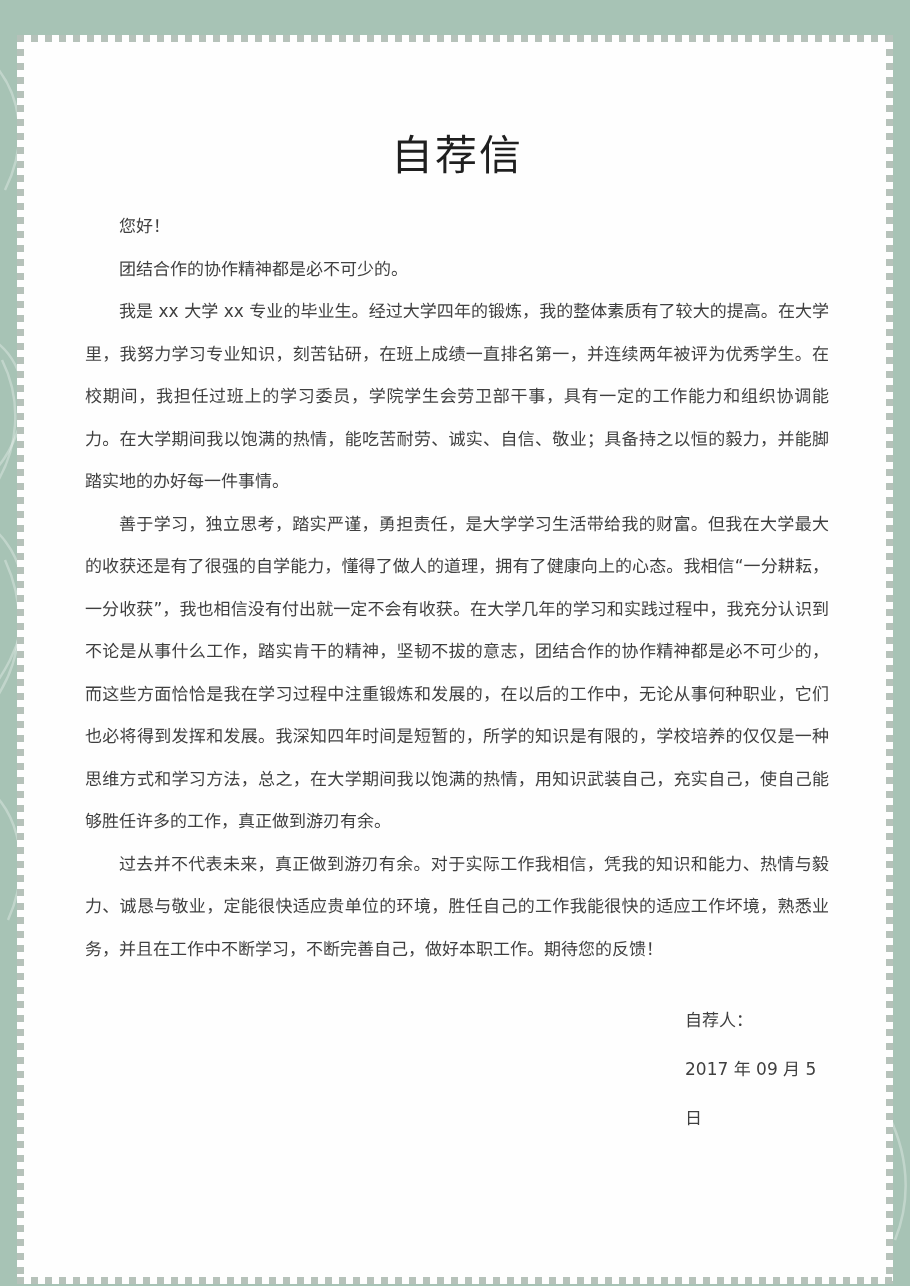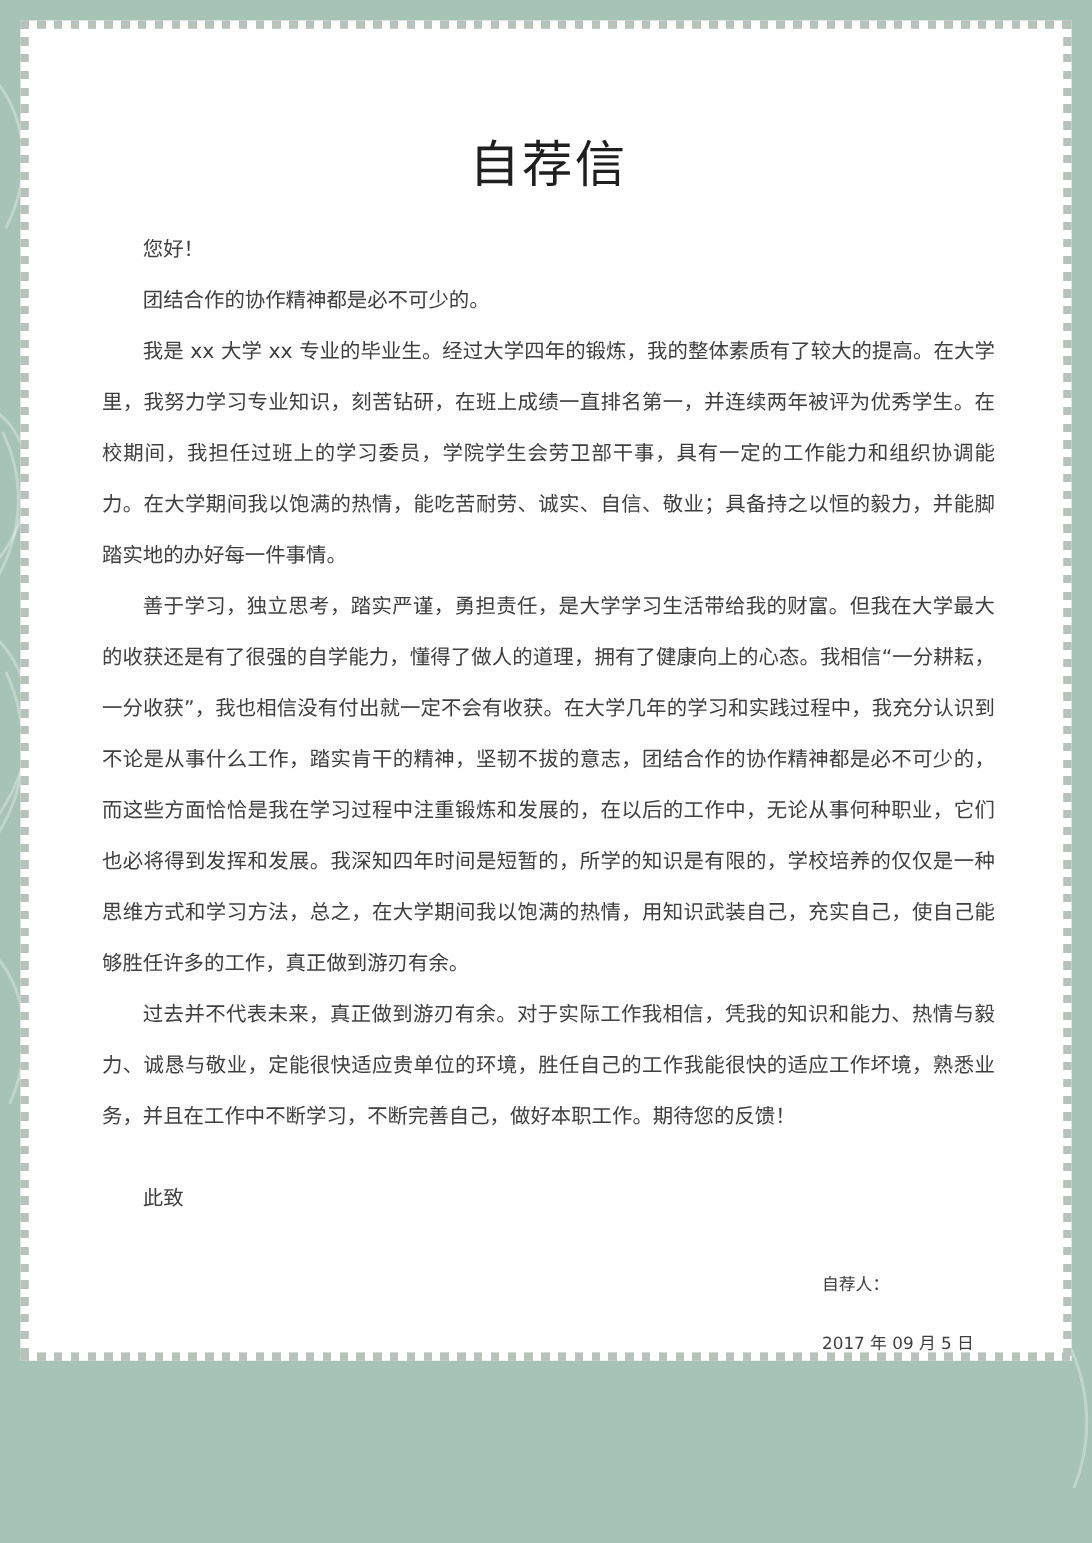--- a/index.html
+++ b/index.html
@@ -18,22 +18,22 @@
   body { background: var(--bg-green); position: relative; }
 
   
   .ornament {
     position: absolute; inset: 0;
     pointer-events: none;
   }
 
   .page {
     position: absolute;
-    left: 17px; top: 17px;
-    width: 876px; height: 1117px;
+    left: 17px; top: 35px;
+    width: 876px; height: 1249px;
     background: var(--page-bg);
   }
 
   
   .perf { position: absolute; pointer-events: none; }
   .perf.top, .perf.bottom {
     left: 0; width: 100%; height: 7px;
     background-image: repeating-linear-gradient(90deg,
       var(--perf) 0px, var(--perf) 7px, transparent 7px, transparent 14px);
   }
@@ -72,21 +72,21 @@
   .body-text p.indent { text-indent: 2em; }
 
   .salutation { text-indent: 0; }
 
   .closing-cizhi { text-indent: 2em; margin-top: 26px; }
   .closing-jingli { text-indent: 0; }
 
   .signature {
     margin-top: 26px;
     margin-left: 600px;
-    font-size: 14px;
+    font-size: 17px;
     line-height: 49px;
   }
 </style>
 </head>
 <body>
 
 <svg class="ornament" width="910" height="1286" viewBox="0 0 910 1286" aria-hidden="true">
   <g fill="none" stroke="rgba(255,255,255,0.30)" stroke-width="2.5">
     <path d="M -30 330 C 10 340, 35 380, 18 430 C 5 470, -20 480, -35 510"></path>
     <path d="M 2 360 C 22 400, 20 450, -8 490"></path>
@@ -112,21 +112,20 @@
       <p class="indent">您好！</p>
 
       <p class="indent">团结合作的协作精神都是必不可少的。</p>
 
       <p class="indent">我是 xx 大学 xx 专业的毕业生。经过大学四年的锻炼，我的整体素质有了较大的提高。在大学里，我努力学习专业知识，刻苦钻研，在班上成绩一直排名第一，并连续两年被评为优秀学生。在校期间，我担任过班上的学习委员，学院学生会劳卫部干事，具有一定的工作能力和组织协调能力。在大学期间我以饱满的热情，能吃苦耐劳、诚实、自信、敬业；具备持之以恒的毅力，并能脚踏实地的办好每一件事情。</p>
 
       <p class="indent">善于学习，独立思考，踏实严谨，勇担责任，是大学学习生活带给我的财富。但我在大学最大的收获还是有了很强的自学能力，懂得了做人的道理，拥有了健康向上的心态。我相信“一分耕耘，一分收获”，我也相信没有付出就一定不会有收获。在大学几年的学习和实践过程中，我充分认识到不论是从事什么工作，踏实肯干的精神，坚韧不拔的意志，团结合作的协作精神都是必不可少的，而这些方面恰恰是我在学习过程中注重锻炼和发展的，在以后的工作中，无论从事何种职业，它们也必将得到发挥和发展。我深知四年时间是短暂的，所学的知识是有限的，学校培养的仅仅是一种思维方式和学习方法，总之，在大学期间我以饱满的热情，用知识武装自己，充实自己，使自己能够胜任许多的工作，真正做到游刃有余。</p>
 
       <p class="indent">过去并不代表未来，真正做到游刃有余。对于实际工作我相信，凭我的知识和能力、热情与毅力、诚恳与敬业，定能很快适应贵单位的环境，胜任自己的工作我能很快的适应工作坏境，熟悉业务，并且在工作中不断学习，不断完善自己，做好本职工作。期待您的反馈！</p>
 
-      <p class="closing-cizhi">此致</p>
 
       <div class="signature">
         <div>自荐人：</div>
         <div>2017 年 09 月 5 日</div>
       </div>
     </div>
   </div>
 </div>
 
 </body></html>

